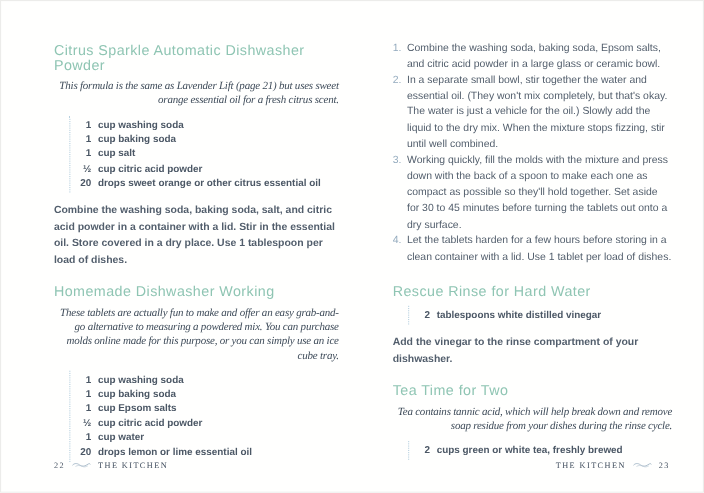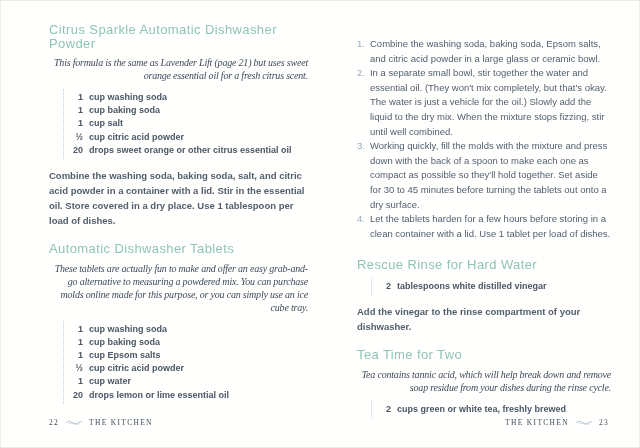--- a/index.html
+++ b/index.html
@@ -20,21 +20,21 @@
     border:1px solid #ececea;
     display:flex;
     overflow:hidden;
     font-family:"Liberation Sans",sans-serif;
     position:relative;
   }
   .page{
     position:relative;
     width:320px;height:448px;
   }
-  .page-left{padding:22px 12px 0 48px;}
+  .page-left{padding:38px 12px 0 48px;}
   .page-right{padding:36px 28px 0 37px;}
 
   .recipe-title{
     font-family:"Liberation Sans",sans-serif;
     font-weight:400;
     font-size:13px;
     line-height:13.5px;
     letter-spacing:.4px;
     color:var(--teal);
     margin:0 0 6px;
@@ -138,21 +138,21 @@
         <span class="ing">cup citric acid powder</span>
       </div>
       <div class="ing-row">
         <span class="amt">20</span>
         <span class="ing">drops sweet orange or other citrus essential oil</span>
       </div>
     </div>
 
     <p class="body-text">Combine the washing soda, baking soda, salt, and citric acid powder in a container with a lid. Stir in the essential oil. Store covered in a dry place. Use 1 tablespoon per load of dishes.</p>
 
-    <h2 class="recipe-title mt">Automatic Dishwasher Tablets</h2>
+    <h2 class="recipe-title mt">Homemade Dishwasher Working</h2>
     <p class="intro">These tablets are actually fun to make and offer an easy grab-and-go alternative to measuring a powdered mix. You can purchase molds online made for this purpose, or you can simply use an ice cube tray.</p>
 
     <div class="ingredients">
       <div class="ing-row">
         <span class="amt">1</span>
         <span class="ing">cup washing soda</span>
       </div>
       <div class="ing-row">
         <span class="amt">1</span>
         <span class="ing">cup baking soda</span>

